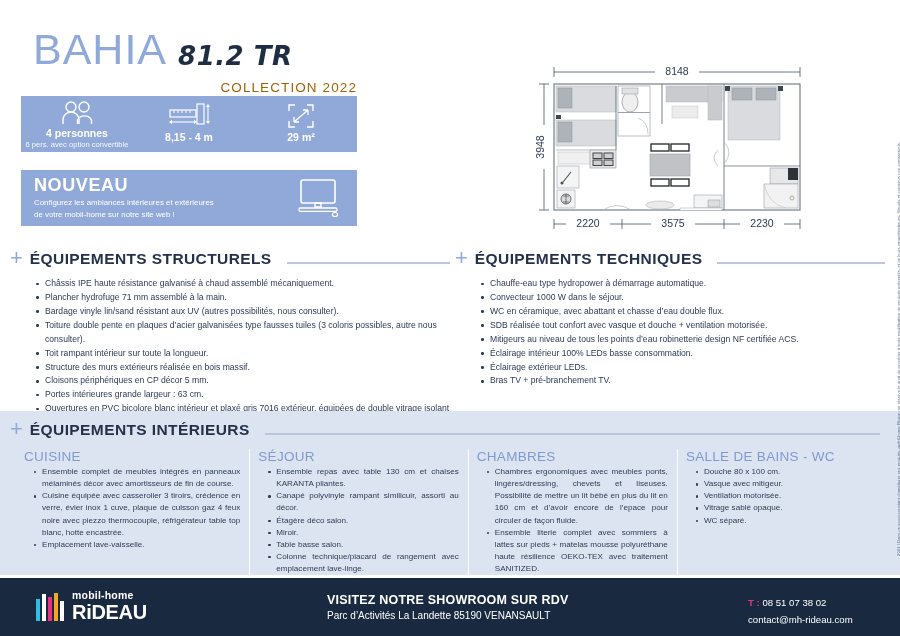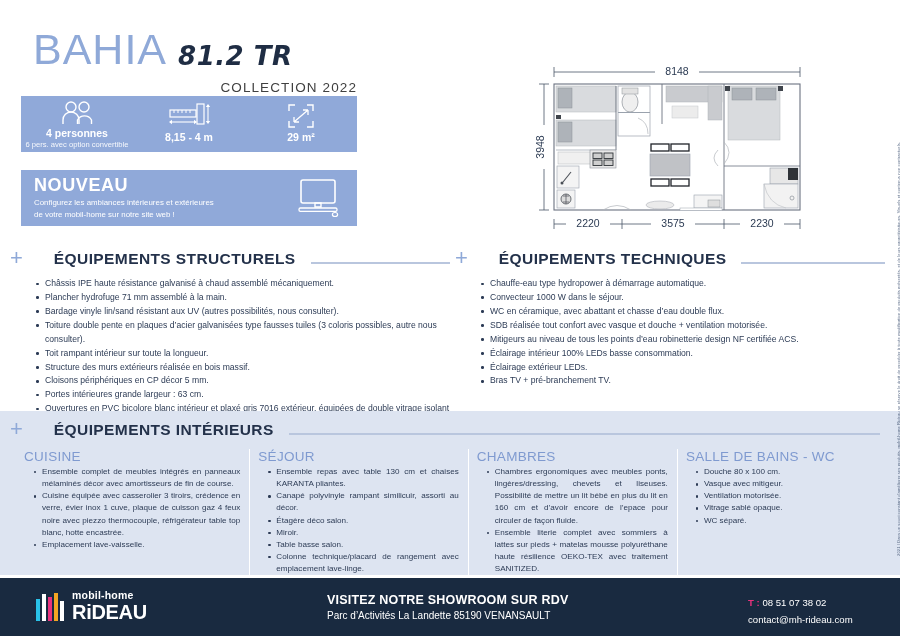--- a/index.html
+++ b/index.html
@@ -12,21 +12,21 @@
   }
   .page{position:relative;width:900px;height:636px;}
 
   
   .header{position:absolute;left:0;top:0;width:900px;height:232px;background:#fff;}
   .title-row{position:absolute;left:33px;top:28px;display:flex;align-items:flex-end;}
   .brand-title{font-size:43px;letter-spacing:1px;color:#8fa9d8;font-weight:400;line-height:1;}
   .model-title{font-size:26px;color:#1f2d44;font-weight:700;font-style:italic;margin-left:11px;
     line-height:1;letter-spacing:0.5px;transform:translateY(-2px);font-family:"DejaVu Sans",sans-serif;}
   .collection{position:absolute;left:33px;top:80px;width:324px;text-align:right;
-    font-size:13.5px;color:#404040;letter-spacing:1.1px;}
+    font-size:13.5px;color:#a16207;letter-spacing:1.1px;}
 
   
   .feature-band{position:absolute;left:21px;top:96px;width:336px;height:56px;background:#90a9d9;
     display:flex;align-items:center;}
   .feat{flex:1;display:flex;flex-direction:column;align-items:center;justify-content:center;color:#fff;}
   .feat .ico{height:26px;display:flex;align-items:flex-end;justify-content:center;margin-bottom:3px;}
   .feat .l1{font-size:10.5px;font-weight:700;line-height:1.1;}
   .feat .l2{font-size:7.6px;line-height:1.1;opacity:.92;margin-top:1px;}
 
   
@@ -38,21 +38,21 @@
   .nouveau-ico{width:78px;display:flex;align-items:center;justify-content:center;}
 
   
   .plan-wrap{position:absolute;left:470px;top:62px;width:400px;height:172px;}
 
   
   .sec-struct{position:absolute;left:10px;top:248px;width:440px;}
   .sec-tech{position:absolute;left:455px;top:248px;width:430px;}
   .sec-head{display:flex;align-items:center;gap:7px;}
   .plus{color:#8fa9d8;font-size:22px;line-height:1;font-weight:400;transform:translateY(-1px);}
-  .sec-title{font-size:15.5px;font-weight:700;color:#23314a;letter-spacing:.4px;white-space:nowrap;margin-left:24px;}
+  .sec-title{font-size:15.5px;font-weight:700;color:#23314a;letter-spacing:.4px;white-space:nowrap;}
   .sec-rule{flex:1;height:2px;background:#b9c6de;margin-left:8px;transform:translateY(4px);}
   ul.items{list-style:none;margin:7px 0 0 0;padding:0 0 0 26px;}
   ul.items li{position:relative;font-size:8.6px;line-height:1.62;color:#2c3b55;padding-left:9px;}
   ul.items li::before{content:"";position:absolute;left:0;top:5.5px;width:2.6px;height:2.6px;
     border-radius:50%;background:#2c3b55;}
 
   
   .sec-interior{position:absolute;left:0;top:411px;width:900px;height:164px;background:#dde4f1;}
   .interior-head{position:absolute;left:10px;top:8px;right:20px;display:flex;align-items:center;gap:7px;}
   .cols{position:absolute;left:16px;top:38px;right:14px;display:flex;}

